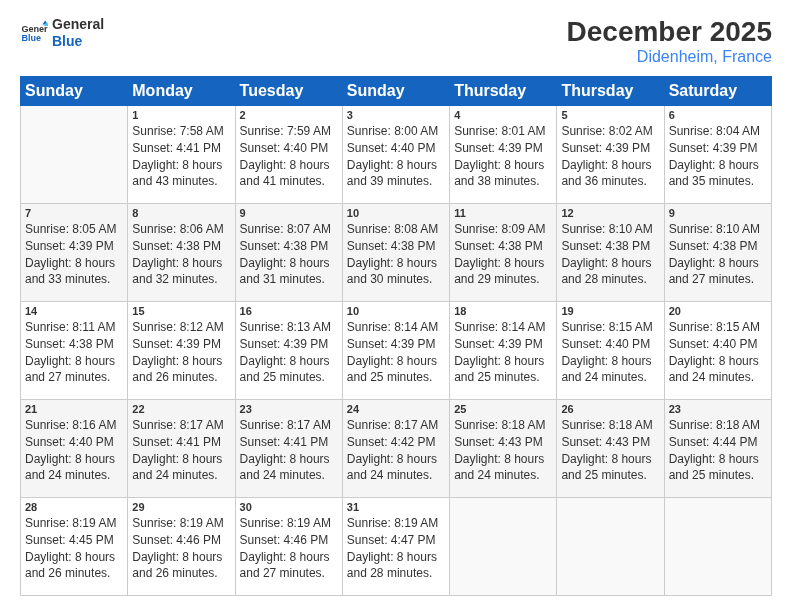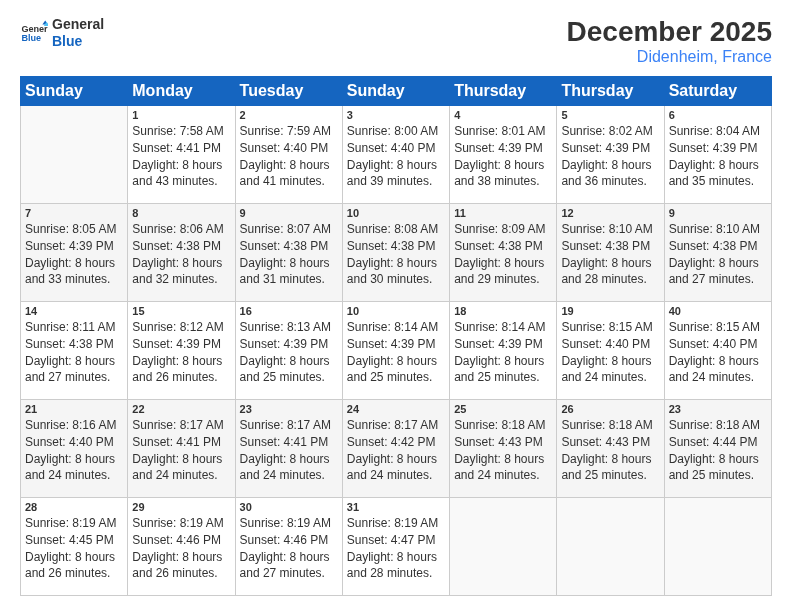--- a/index.html
+++ b/index.html
@@ -273,21 +273,21 @@
       </td>
           <td>
         <div class="day-num">19</div>
         <div class="day-detail">
           Sunrise: 8:15 AM<br>
           Sunset: 4:40 PM<br>
           Daylight: 8 hours and 24 minutes.
         </div>
       </td>
           <td>
-        <div class="day-num">40</div>
+        <div class="day-num">20</div>
         <div class="day-detail">
           Sunrise: 8:15 AM<br>
           Sunset: 4:40 PM<br>
           Daylight: 8 hours and 24 minutes.
         </div>
       </td>
         </tr>
         <tr class="row-shaded">
           <td>
         <div class="day-num">21</div>

